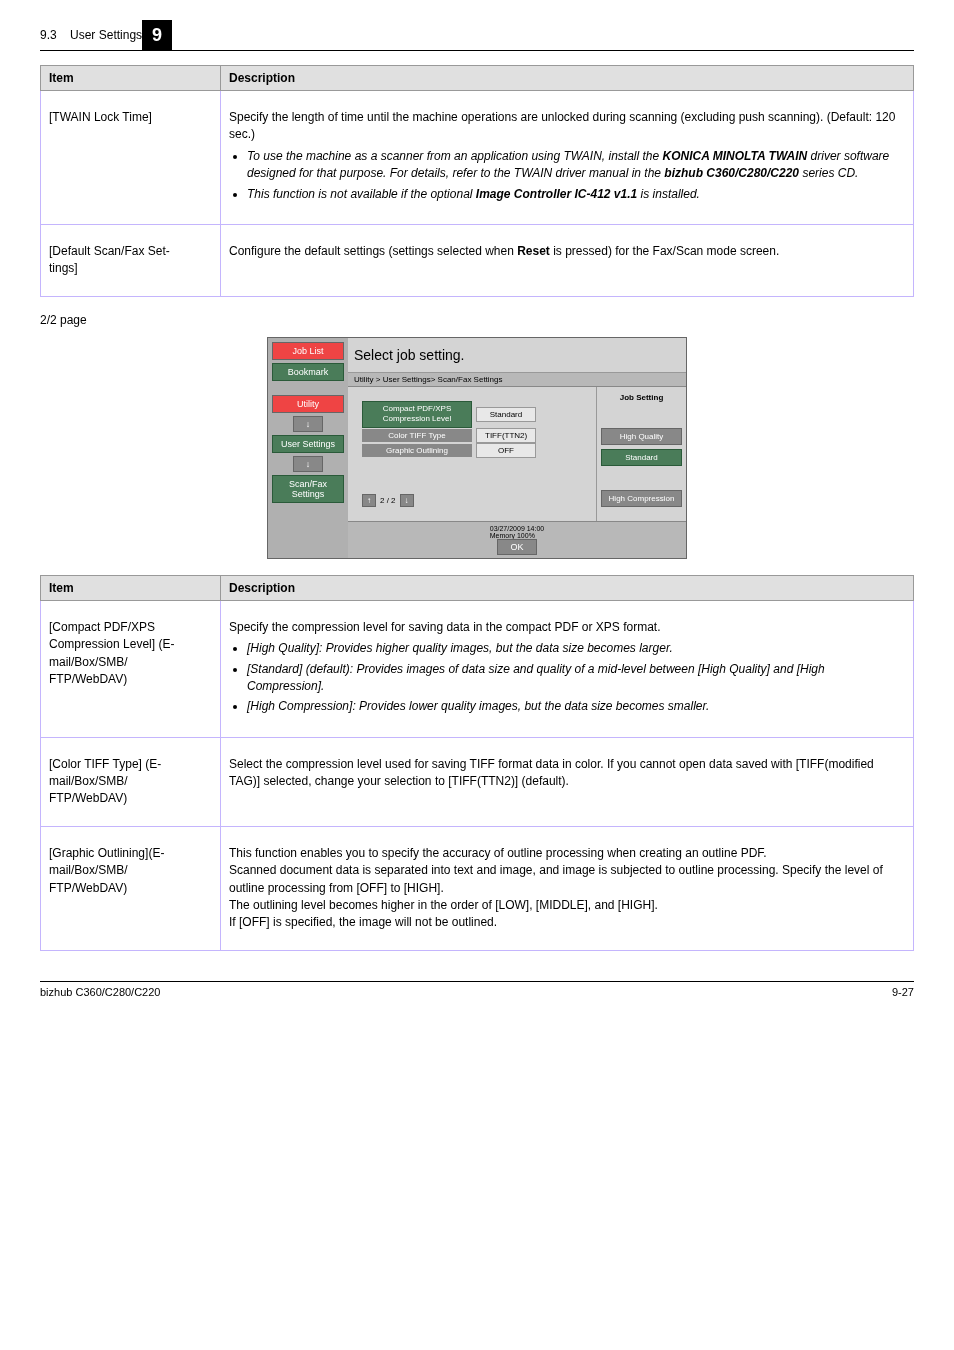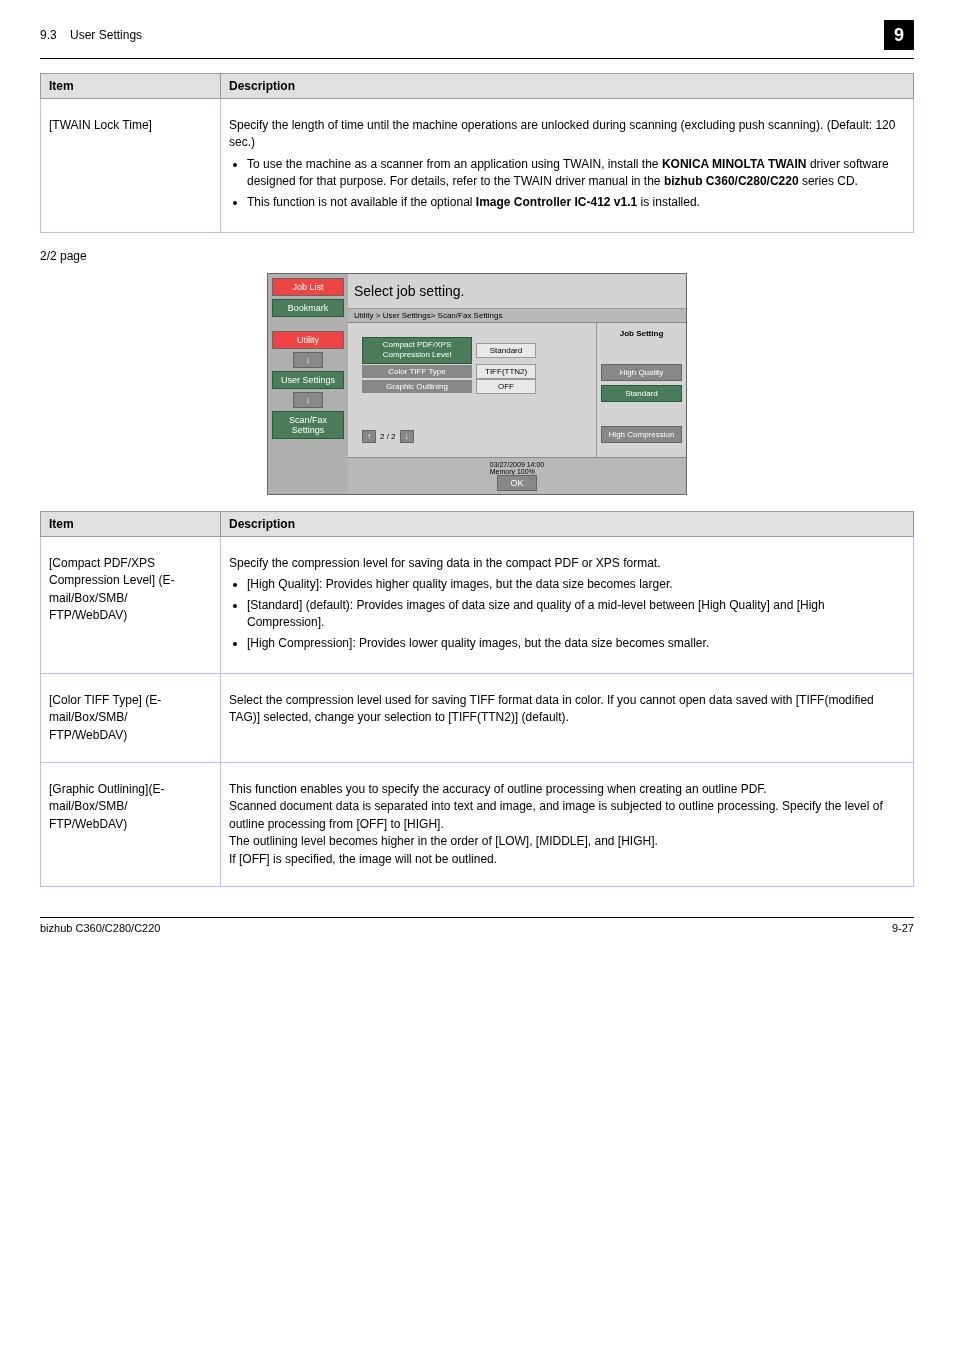--- a/index.html
+++ b/index.html
@@ -9,25 +9,24 @@
       background: #fff;
       color: #000;
       width: 954px;
       min-height: 1350px;
       padding: 20px 40px 30px 40px;
     }
 
     
     .page-header {
       display: flex;
-      justify-content: space-between;
       align-items: center;
       margin-bottom: 14px;
       border-bottom: 1px solid #000;
-      padding-bottom: 8px;
+      padding-bottom: 0;
     }
     .page-header-right {
       width: 30px;
       height: 30px;
       background: #000;
       color: #fff;
       display: flex;
       align-items: center;
       justify-content: center;
       font-size: 18px;
@@ -55,20 +54,21 @@
       font-size: 12px;
       line-height: 1.45;
     }
     .content-table td:first-child {
       width: 180px;
       font-size: 12px;
     }
     .content-table ul {
       margin-left: 18px;
       margin-top: 4px;
+      font-style: italic;
     }
     .content-table ul li {
       margin-bottom: 3px;
     }
     .bold { font-weight: bold; }
 
     
     .page-label {
       font-size: 12px;
       margin-bottom: 10px;
@@ -284,20 +284,26 @@
   </thead>
   <tbody>
     <tr>
       <td>[TWAIN Lock Time]</td>
       <td>
         Specify the length of time until the machine operations are unlocked during scanning (excluding push scanning). (Default: 120 sec.)
         <ul>
           <li>To use the machine as a scanner from an application using TWAIN, install the <span class="bold">KONICA MINOLTA TWAIN</span> driver software designed for that purpose. For details, refer to the TWAIN driver manual in the <span class="bold">bizhub C360/C280/C220</span> series CD.</li>
           <li>This function is not available if the optional <span class="bold">Image Controller IC-412 v1.1</span> is installed.</li>
         </ul>
+      </td>
+    </tr>
+    <tr>
+      <td>[Default Scan/Fax Set-<br>tings]</td>
+      <td>
+        Configure the default settings (settings selected when <span class="bold">Reset</span> is pressed) for the Fax/Scan mode screen.
       </td>
     </tr>
   </tbody>
 </table>
 
 <div class="page-label">2/2 page</div>
 
 <div class="screenshot-container">
   <div class="screenshot">
     <div class="screenshot-inner">

